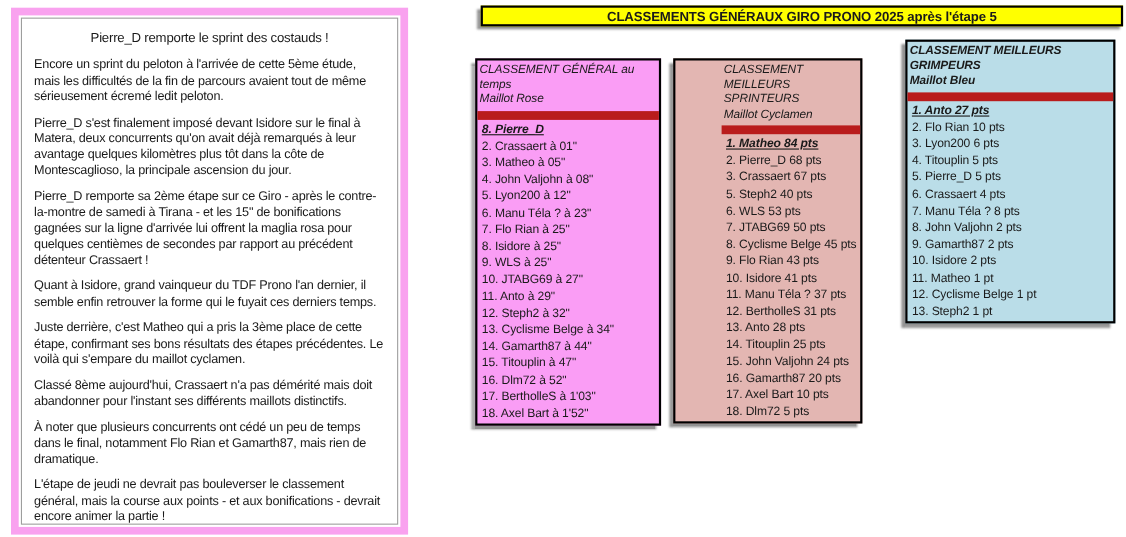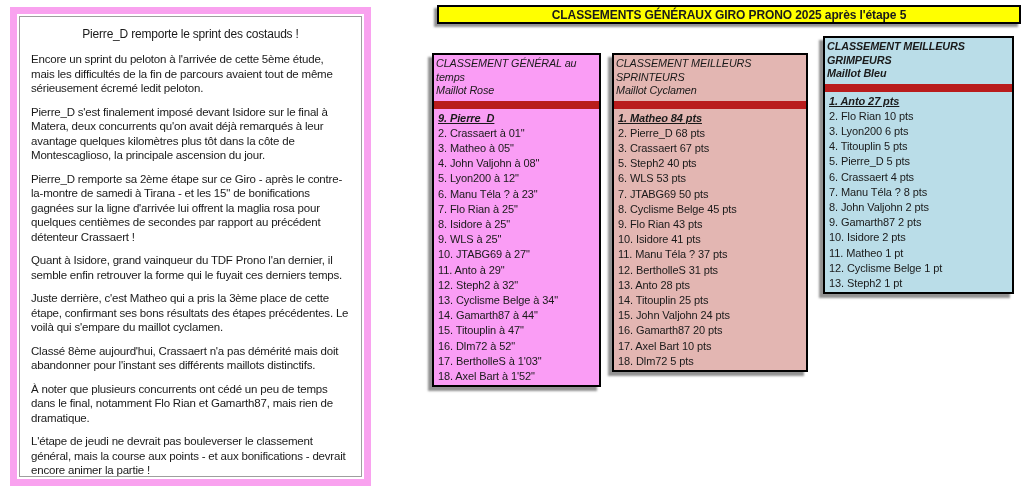--- a/index.html
+++ b/index.html
@@ -32,21 +32,21 @@
     display:flex;align-items:center;justify-content:center;
     box-shadow:-3px 3px 2px rgba(110,110,110,0.75);
   }
   .banner span{font-size:12px;font-weight:bold;letter-spacing:-0.1px;}
   
   .cls-table{
     position:absolute;box-sizing:border-box;border:2px solid #000;
     box-shadow:-4px 4px 2px rgba(110,110,110,0.75);
   }
   .t1{left:432px;top:53px;width:169px;}
-  .t2{left:612px;top:53px;width:196px;}
+  .t2{left:612px;top:53px;width:172px;padding-left:42px;}
   .t3{left:823px;top:36px;width:191px;}
   .tbl-header{
     font-style:italic;font-size:10.8px;line-height:13.5px;
     padding:2px 2px 3px 2px;border-bottom:8px solid #b91c1c;letter-spacing:-0.1px;
   }
   .t3 .tbl-header{font-weight:bold;}
   .tbl-body{padding:2px 0 1px 0;}
   .tbl-row{
     font-size:11px;line-height:15.2px;padding-left:4px;
     white-space:nowrap;letter-spacing:-0.1px;
@@ -75,21 +75,21 @@
 <div class="banner" style="background: rgb(255, 255, 0);">
   <span>CLASSEMENTS GÉNÉRAUX GIRO PRONO 2025 après l'étape 5</span>
 </div>
 
 <div class="cls-table t1" style="background: rgb(250, 157, 245);">
   <div class="tbl-header">
     <div>CLASSEMENT GÉNÉRAL au temps</div>
     <div>Maillot Rose</div>
   </div>
   <div class="tbl-body">
-      <div class="tbl-row leader">9. Pierre_D</div>
+      <div class="tbl-row leader">8. Pierre_D</div>
       <div class="tbl-row">2. Crassaert à 01"</div>
       <div class="tbl-row">3. Matheo à 05"</div>
       <div class="tbl-row">4. John Valjohn à 08"</div>
       <div class="tbl-row">5. Lyon200 à 12"</div>
       <div class="tbl-row">6. Manu Téla ? à 23"</div>
       <div class="tbl-row">7. Flo Rian à 25"</div>
       <div class="tbl-row">8. Isidore à 25"</div>
       <div class="tbl-row">9. WLS à 25"</div>
       <div class="tbl-row">10. JTABG69 à 27"</div>
       <div class="tbl-row">11. Anto à 29"</div>

